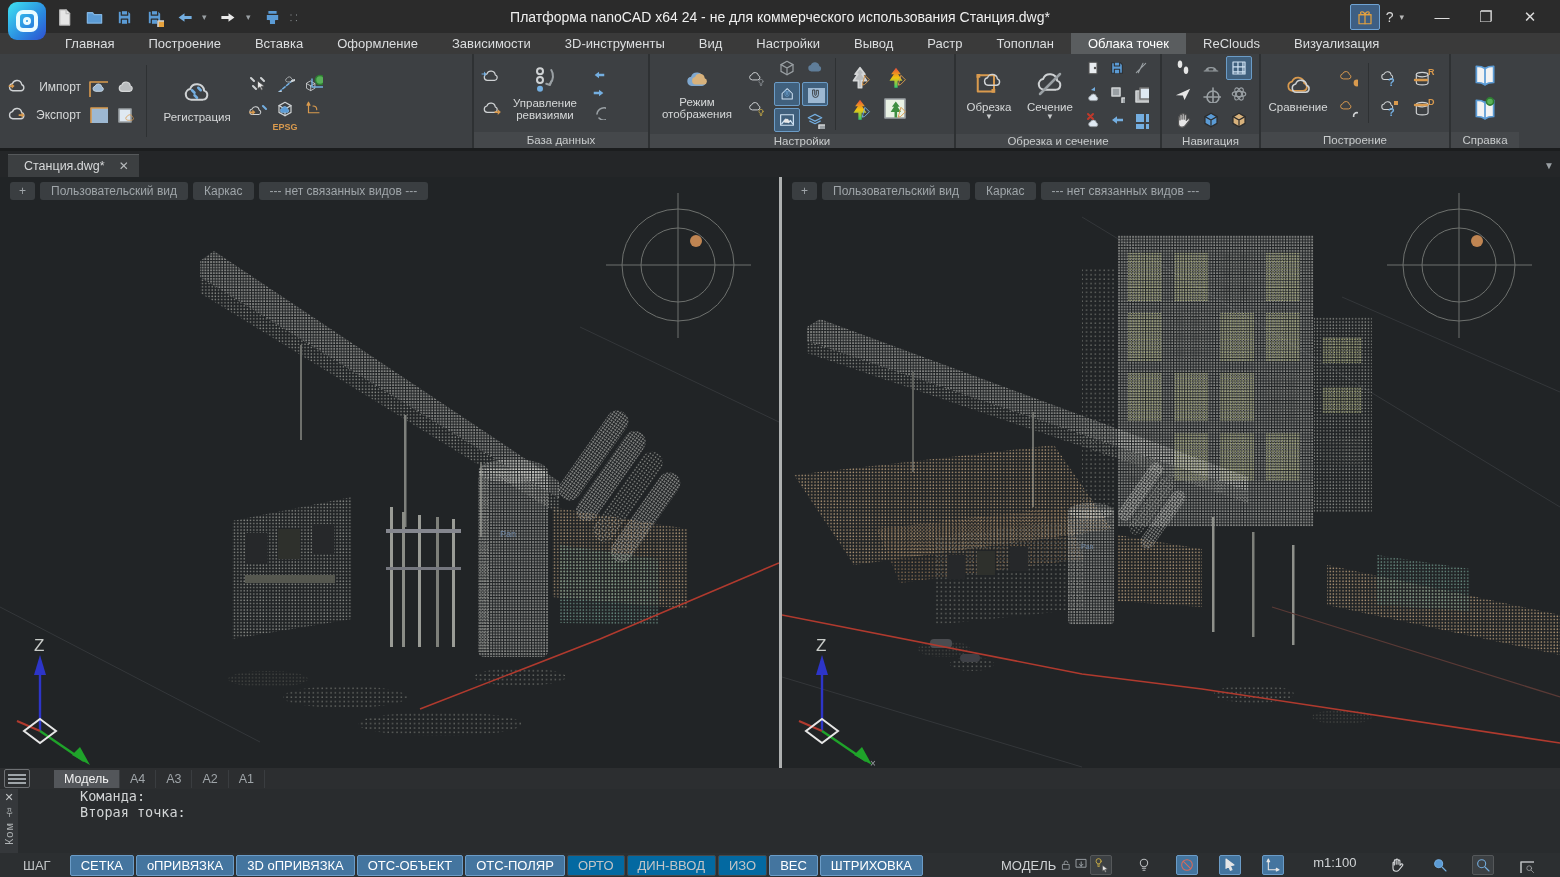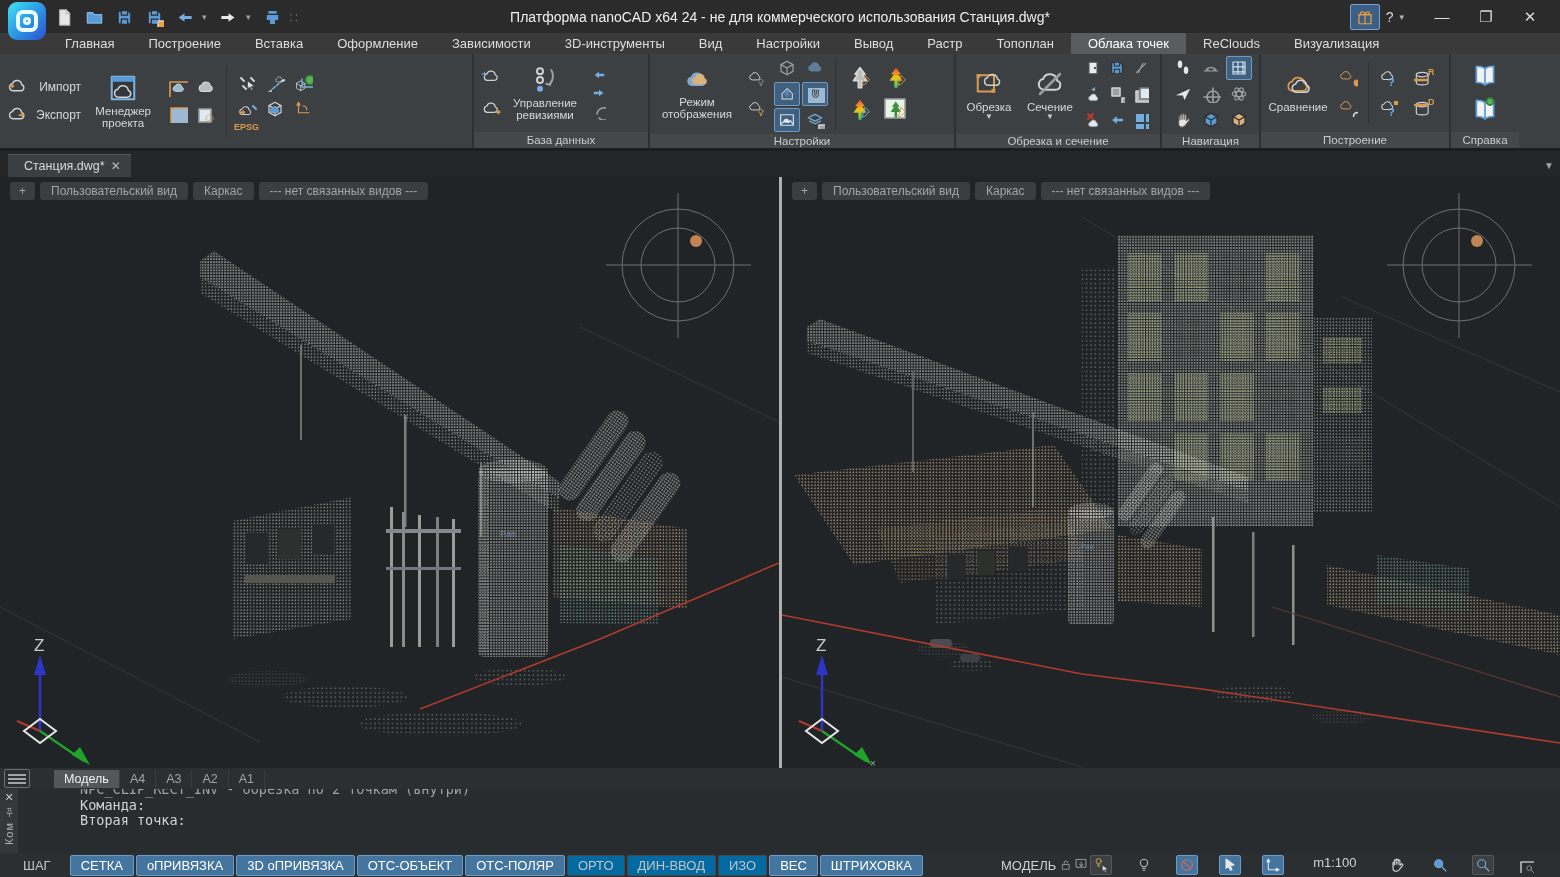--- a/index.html
+++ b/index.html
@@ -58,21 +58,21 @@
 
   
   svg.oline { stroke:#cfd2d4; fill:none; stroke-width:1.6; stroke-linejoin:round; stroke-linecap:round; }
   svg .st-or { stroke:#d99a4e; } svg .fl-or { fill:#d99a4e; stroke:none; }
   svg .st-bl { stroke:#74aee0; } svg .fl-bl { fill:#74aee0; stroke:none; }
   svg .fl-w { fill:#e6e6e6; stroke:none; } svg .st-rd { stroke:#c0392b; } svg .st-gy { stroke:#9aa0a4; }
 
   
   #doctab-bar { left:0; top:151px; width:1560px; height:26px; background:#242628; display:flex; align-items:flex-end; }
   #doc-tab { margin-left:8px; height:23px; background:#3c3f41; color:#d8dadb; font-size:12.5px;
-    display:flex; align-items:center; gap:6px; padding:0 10px 0 16px; border-top:1px solid #55585a; }
+    display:flex; align-items:center; gap:14px; padding:0 10px 0 16px; border-top:1px solid #55585a; }
   #doc-tab .x { color:#b9bcbe; font-size:12px; }
 
   
   #viewports { left:0; top:177px; width:1560px; height:591px; background:#212426; }
   .vp { position:absolute; top:0; height:591px; background:#212426; overflow:hidden; }
   #vp-left { left:0; width:779px; }
   #vp-divider { left:779px; top:0; width:3px; height:591px; background:#aeb0b0; position:absolute; }
   #vp-right { left:782px; width:778px; }
   .vp-chips { position:absolute; left:10px; top:5px; display:flex; gap:5px; z-index:4; }
   .chip { background:#3a3e41; color:#9fa5a9; font-size:12px; padding:2px 11px; border-radius:3px; }
@@ -369,28 +369,20 @@
             <span>Импорт</span>
           </div>
           <div class="rowbtn">
             <svg class="oline" viewBox="0 0 24 24">
                 <use href="#i-cloud"></use>
                 <path class="fl-or" d="M12 10h5V7l5 4.5-5 4.5v-3h-5z" transform="scale(.7) translate(8 6)"></path>
               </svg>
             <span>Экспорт</span>
           </div>
         </div>
-        <div class="bigbtn" style="width:76px">
-          <svg class="oline" viewBox="0 0 24 24">
-              <rect x="3" y="3" width="18" height="18" fill="#33363a" stroke="#7fb4e2"></rect>
-              <rect x="3" y="3" width="18" height="4" fill="#5b9bd5" stroke="none"></rect>
-              <use href="#i-cloud" transform="translate(3 7) scale(.75)"></use>
-            </svg>
-          <span>Менеджер проекта</span>
-        </div>
         <div class="tcol">
           <div class="trow">
             <div class="tile">
                 <svg class="oline">
                   <rect x="2" y="3" width="20" height="17" class="st-or" fill="none"></rect>
                   <use href="#i-cloud" transform="scale(.8) translate(3 3)" style="fill:#9db8d2;stroke:#c7d6e4"></use>
                 </svg>
               </div>
             <div class="tile">
                 <svg class="oline">
@@ -406,20 +398,27 @@
               </div>
             <div class="tile">
                 <svg class="oline">
                   <path d="M3 4h12v13H3z" fill="#dfe9f2" stroke="#9aa0a4"></path>
                   <use href="#i-cloud" transform="scale(.6) translate(13 13)" class="st-or"></use>
                 </svg>
               </div>
           </div>
         </div>
         <div class="vsep"></div>
+        <div class="bigbtn" style="width:86px">
+          <svg class="oline" viewBox="0 0 24 24">
+              <use href="#i-cloud"></use>
+              <path class="st-bl" d="M8 9l2 2M13 7l2 2M10 13l2 2" stroke-width="2"></path>
+            </svg>
+          <span>Регистрация</span>
+        </div>
         <div class="tcol">
           <div class="trow">
             <div class="tile">
                 <svg class="oline">
                   <path d="M4 4l3 3M14 4l3 3M6 12l3 3" stroke-width="2"></path>
                   <use href="#i-cursor" transform="scale(.7) translate(10 8)" style="fill:#e8e8e8;stroke:#555"></use>
                 </svg>
               </div>
             <div class="tile">
                 <svg class="oline">
@@ -450,21 +449,21 @@
                   <use href="#i-cloud" transform="scale(.65) translate(5 7)" style="fill:#5b9bd5;stroke:#7fb4e2"></use>
                 </svg>
               </div>
             <div class="tile">
                 <svg class="oline" viewBox="0 0 24 24">
                   <path class="st-or" d="M6 3v14h14M6 3l-2 4h4z"></path>
                   <path class="st-or" d="M12 8c3 0 5 2 5 5" fill="none"></path>
                 </svg>
               </div>
           </div>
-          <div class="trow" style="justify-content:flex-start">
+          <div class="trow" style="justify-content:center">
               <span class="epsg">EPSG</span>
             </div>
         </div>
       </div>
     </div>
 
     <div class="rgroup" style="width:176px">
       <div class="rgroup-body">
         <div class="tcol" style="gap:8px">
           <div class="tile">
@@ -1035,21 +1034,20 @@
 
   <div id="cmdpanel" class="abs">
     <div id="cmd-strip">
       <span class="cx">✕</span>
       <svg width="11" height="11" viewBox="0 0 24 24" class="oline" style="stroke:#aeb2b4">
           <use href="#i-pin"></use>
         </svg>
       <span id="cmd-tab-label">Ком</span>
     </div>
     <div id="cmd-lines">
-      <div class="dim">NPC_CLIP_RECT_INV - обрезка по 2 точкам (внутри)</div>
       <div>Команда:</div>
       <div>Вторая точка:</div>
     </div>
   </div>
 
   <div id="statusbar" class="abs">
     <div id="coords">20.2405,-68.5703,0.0000</div>
     <div id="toggles">
         <span class="tg plain" style="margin-right: 6px;">ШАГ</span>
         <span class="tg on">СЕТКА</span>

